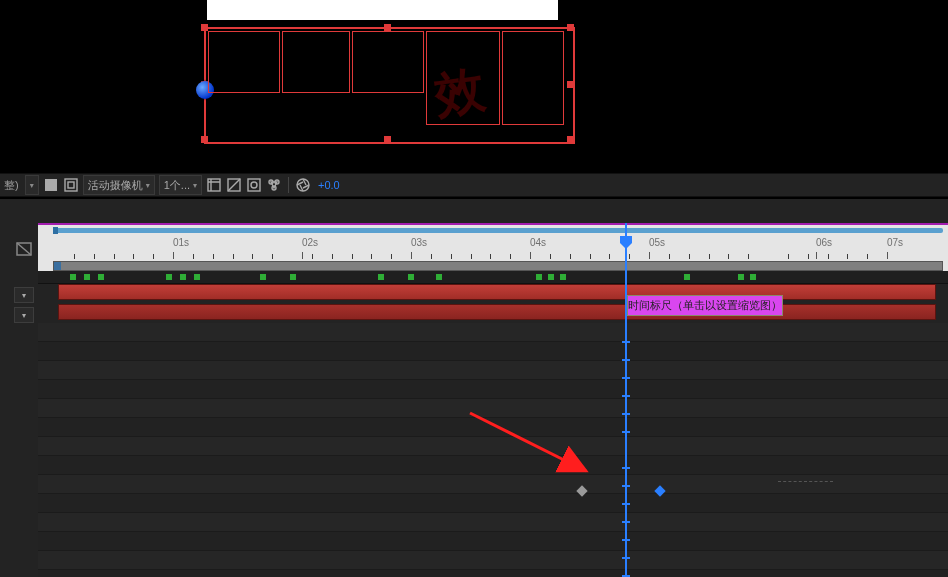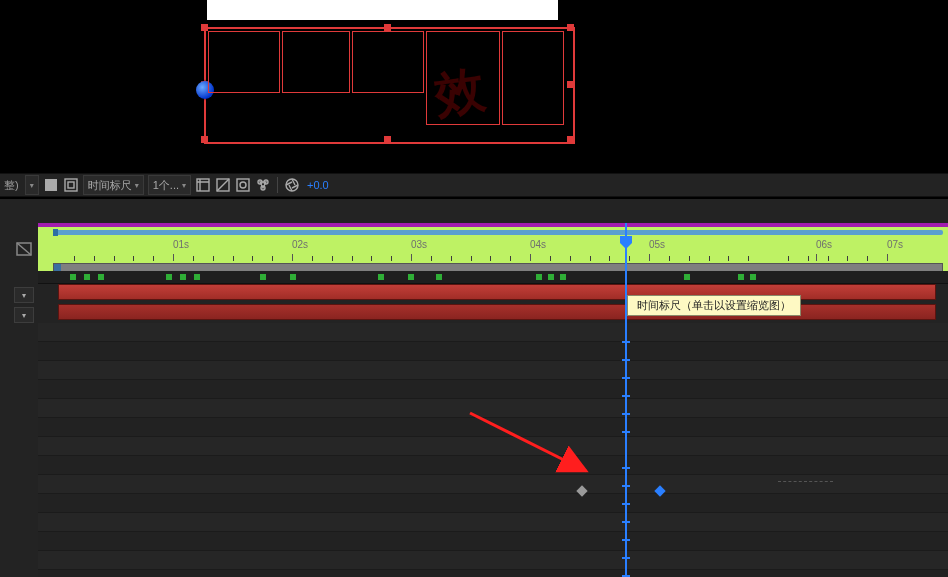--- a/index.html
+++ b/index.html
@@ -31,21 +31,21 @@
   .val-blue{color:#2a7fff;padding-left:3px;}
   
   .timeline{position:absolute;left:0;top:199px;width:948px;height:378px;background:#232323;}
   .tl-gutter{position:absolute;left:0;top:0;width:38px;height:100%;background:#232323;}
   .tl-box-icon{position:absolute;left:16px;top:42px;width:16px;height:16px;}
   .tl-box-icon svg{stroke:#888;fill:none;stroke-width:1.5;}
   .toggle{position:absolute;left:14px;width:18px;height:14px;background:#2a2a2a;color:#aaa;display:flex;align-items:center;justify-content:center;font-size:8px;border:1px solid #3d3d3d;}
   .tg1{top:88px}.tg2{top:108px}
   .tl-main{position:absolute;left:38px;top:0;width:910px;height:100%;}
   
-  .ruler-strip{position:absolute;left:0;top:24px;width:100%;height:48px;background:#bef264;border-top:4px solid #a21caf;}
+  .ruler-strip{position:absolute;left:0;top:24px;width:100%;height:48px;background:#e5e5e5;border-top:2px solid #a21caf;}
   .wa-bar{position:absolute;left:15px;top:3px;width:890px;height:5px;background:#5aa0cf;border-radius:2px;}
   .wa-start{position:absolute;left:15px;top:2px;width:5px;height:7px;background:#2d6fa3;}
   .ruler{position:absolute;left:0;top:12px;width:100%;height:22px;}
   .tick{position:absolute;top:0;height:22px;color:#6f6f6f;font-size:10px;}
   .tick::before{content:"";position:absolute;left:0;top:15px;width:1px;height:7px;background:#555;}
   .mini{position:absolute;top:17px;width:1px;height:5px;background:#3c3c3c;}
   .wa-bar2{position:absolute;left:15px;top:36px;width:890px;height:10px;background:#7f7f7f;border:1px solid #555;box-sizing:border-box;}
   .wa-bar2::before{content:"";position:absolute;left:0;top:0;width:7px;height:100%;background:#3a6fa0;}
   
   .marker-row{position:absolute;left:0;top:72px;width:100%;height:12px;background:#1f1f1f;border-bottom:1px solid #111;}
@@ -63,21 +63,21 @@
   .playhead{position:absolute;top:24px;height:354px;width:0;z-index:30;}
   .ph-line{position:absolute;left:0;top:0;width:2px;height:100%;background:#2a7fff;}
   .ph-cap{position:absolute;left:-6px;top:12px;width:14px;height:14px;}
   .ph-cap svg{fill:#2a7fff;}
   .ph-tick{position:absolute;left:-3px;width:8px;height:2px;background:#2a7fff;}
   .kf{position:absolute;width:8px;height:8px;transform:rotate(45deg);}
   .kf.gray{background:#9a9a9a;}
   .kf.blue{background:#2a7fff;}
   .kf-dash{position:absolute;width:55px;height:0;border-top:1px dashed #555;}
   
-  .tooltip{position:absolute;z-index:50;background:#fef9c3;color:#222;border:1px solid #8a8a6a;padding:2px 9px;font-size:11px;white-space:nowrap;}
+  .tooltip{position:absolute;z-index:50;background:#d946ef;color:#222;border:1px solid #8a8a6a;padding:2px 0;font-size:11px;white-space:nowrap;}
   
   .arrow{position:absolute;z-index:40;}
   .arrow svg{overflow:visible;}
 </style>
 </head>
 <body>
 
 <div class="preview">
   <div class="white-box"></div>
   <div class="text-layer">
@@ -110,21 +110,21 @@
         <rect x="1" y="1" width="12" height="12"></rect>
       </svg>
     </span>
   <span class="tb-icon">
       <svg viewBox="0 0 14 14">
         <rect x="1" y="1" width="12" height="12"></rect>
         <rect x="4" y="4" width="6" height="6"></rect>
       </svg>
     </span>
   <span class="dd">
-      <span>时间标尺</span>
+      <span>活动摄像机</span>
       <span class="chev">▾</span>
     </span>
   <span class="dd">
       <span>1个...</span>
       <span class="chev">▾</span>
     </span>
   <span class="tb-icon">
       <svg viewBox="0 0 14 14">
         <rect x="1" y="1" width="12" height="12"></rect>
         <path d="M4 1v12M1 4h12"></path>
@@ -176,21 +176,21 @@
     <div class="ruler-strip">
       <div class="wa-bar"></div>
       <div class="wa-start"></div>
       <div class="ruler" id="ruler">
           <div class="tick" style="left: 135px;">01s</div>
           <div class="mini" style="left: 35.8333px;"></div>
           <div class="mini" style="left: 55.6667px;"></div>
           <div class="mini" style="left: 75.5px;"></div>
           <div class="mini" style="left: 95.3333px;"></div>
           <div class="mini" style="left: 115.167px;"></div>
-          <div class="tick" style="left: 254px;">02s</div>
+          <div class="tick" style="left: 264px;">02s</div>
           <div class="mini" style="left: 154.833px;"></div>
           <div class="mini" style="left: 174.667px;"></div>
           <div class="mini" style="left: 194.5px;"></div>
           <div class="mini" style="left: 214.333px;"></div>
           <div class="mini" style="left: 234.167px;"></div>
           <div class="tick" style="left: 373px;">03s</div>
           <div class="mini" style="left: 273.833px;"></div>
           <div class="mini" style="left: 293.667px;"></div>
           <div class="mini" style="left: 313.5px;"></div>
           <div class="mini" style="left: 333.333px;"></div>

